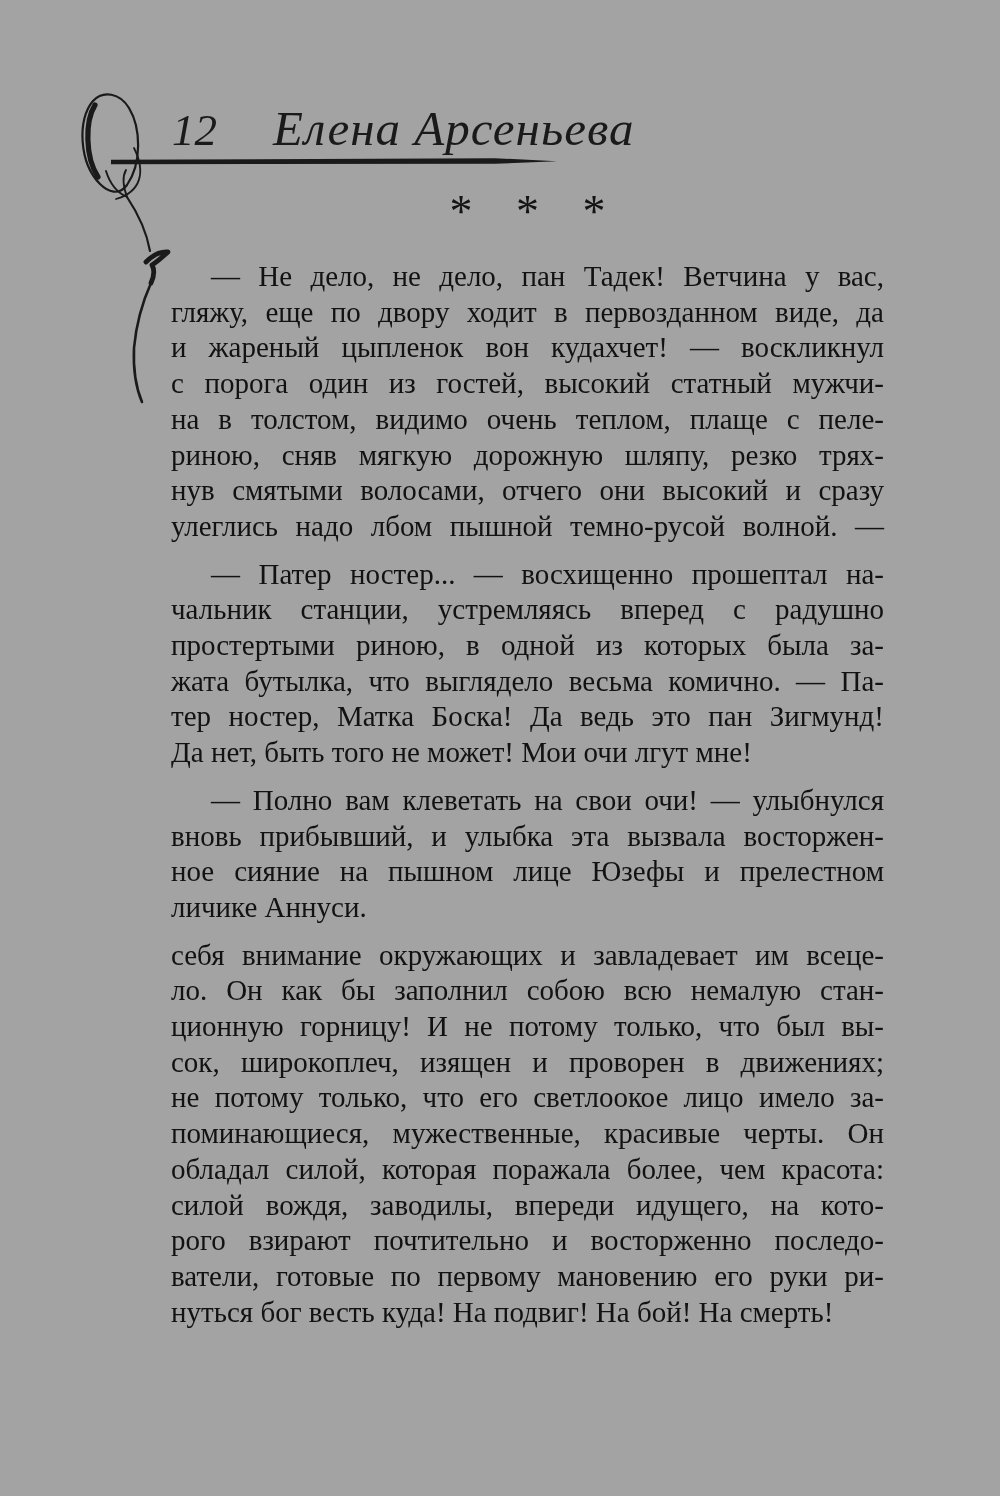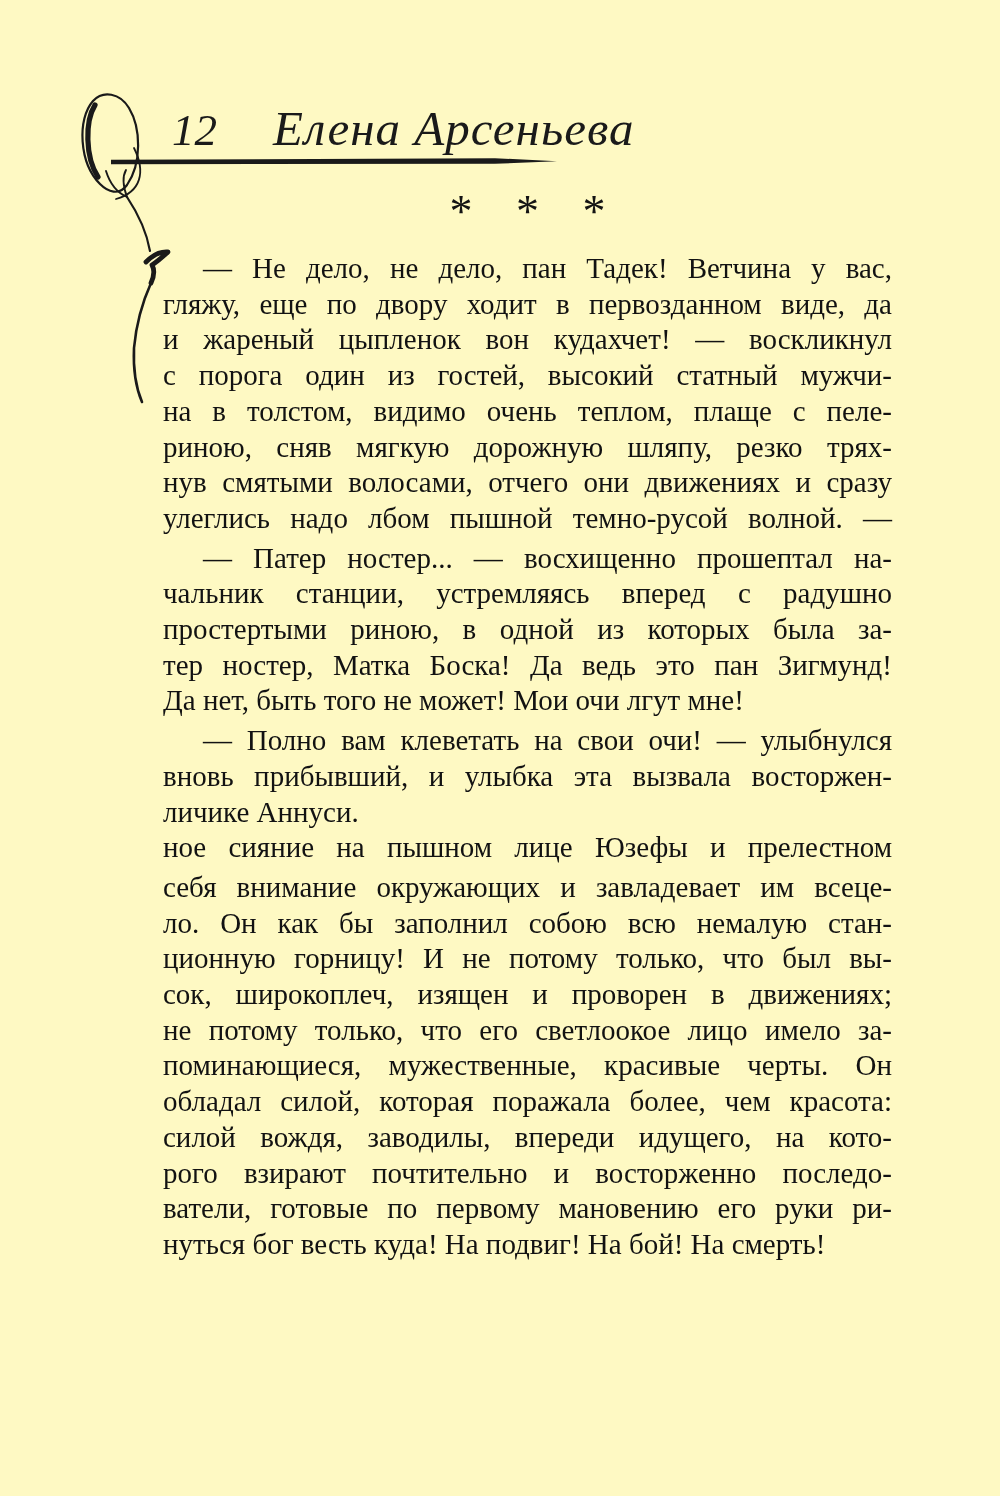--- a/index.html
+++ b/index.html
@@ -1,20 +1,20 @@
 <!DOCTYPE html>
 <html><head>
 <meta charset="utf-8">
 <style>
   html, body { margin: 0; padding: 0; background: #ffffff; }
   .page {
     position: relative;
     width: 1000px;
     height: 1496px;
-    background: #fef9c3;
+    background: #a3a3a3;
     color: #141414;
     font-family: "Liberation Serif", serif;
     overflow: hidden;
   }
   .flourish {
     position: absolute;
     left: 0; top: 0;
     width: 1000px; height: 1496px;
     pointer-events: none;
   }
@@ -44,21 +44,21 @@
   }
   .text {
     position: absolute;
     left: 159px;
     top: 247px;
     width: 737px;
     font-size: 29px;
     line-height: 35.7px;
     color: #121212;
   }
-  .para { margin: 4px; }
+  .para { margin: 12px; }
   .tl { text-align: justify; text-align-last: justify; }
   .tl.first { text-indent: 40px; }
   .tl.last { text-align-last: left; }
 </style>
 </head>
 <body>
 
 <div class="page">
 
   <svg class="flourish" viewBox="0 0 1000 1496" xmlns="http://www.w3.org/2000/svg" aria-hidden="true">
@@ -88,35 +88,36 @@
   <div class="separator">* * *</div>
 
   <div class="text">
     <div class="para">
       <div class="tl first">— Не дело, не дело, пан Тадек! Ветчина у вас,</div>
       <div class="tl">гляжу, еще по двору ходит в первозданном виде, да</div>
       <div class="tl">и жареный цыпленок вон кудахчет! — воскликнул</div>
       <div class="tl">с порога один из гостей, высокий статный мужчи-</div>
       <div class="tl">на в толстом, видимо очень теплом, плаще с пеле-</div>
       <div class="tl">риною, сняв мягкую дорожную шляпу, резко трях-</div>
-      <div class="tl">нув смятыми волосами, отчего они движениях и сразу</div>
+      <div class="tl">нув смятыми волосами, отчего они высокий и сразу</div>
       <div class="tl">улеглись надо лбом пышной темно-русой волной. —</div>
     </div>
     <div class="para">
       <div class="tl first">— Патер ностер... — восхищенно прошептал на-</div>
       <div class="tl">чальник станции, устремляясь вперед с радушно</div>
       <div class="tl">простертыми риною, в одной из которых была за-</div>
+      <div class="tl">жата бутылка, что выглядело весьма комично. — Па-</div>
       <div class="tl">тер ностер, Матка Боска! Да ведь это пан Зигмунд!</div>
       <div class="tl last">Да нет, быть того не может! Мои очи лгут мне!</div>
     </div>
     <div class="para">
       <div class="tl first">— Полно вам клеветать на свои очи! — улыбнулся</div>
       <div class="tl">вновь прибывший, и улыбка эта вызвала восторжен-</div>
+      <div class="tl">ное сияние на пышном лице Юзефы и прелестном</div>
       <div class="tl last">личике Аннуси.</div>
-      <div class="tl">ное сияние на пышном лице Юзефы и прелестном</div>
     </div>
     <div class="para">
       <div class="tl">себя внимание окружающих и завладевает им всеце-</div>
       <div class="tl">ло. Он как бы заполнил собою всю немалую стан-</div>
       <div class="tl">ционную горницу! И не потому только, что был вы-</div>
       <div class="tl">сок, широкоплеч, изящен и проворен в движениях;</div>
       <div class="tl">не потому только, что его светлоокое лицо имело за-</div>
       <div class="tl">поминающиеся, мужественные, красивые черты. Он</div>
       <div class="tl">обладал силой, которая поражала более, чем красота:</div>
       <div class="tl">силой вождя, заводилы, впереди идущего, на кото-</div>

